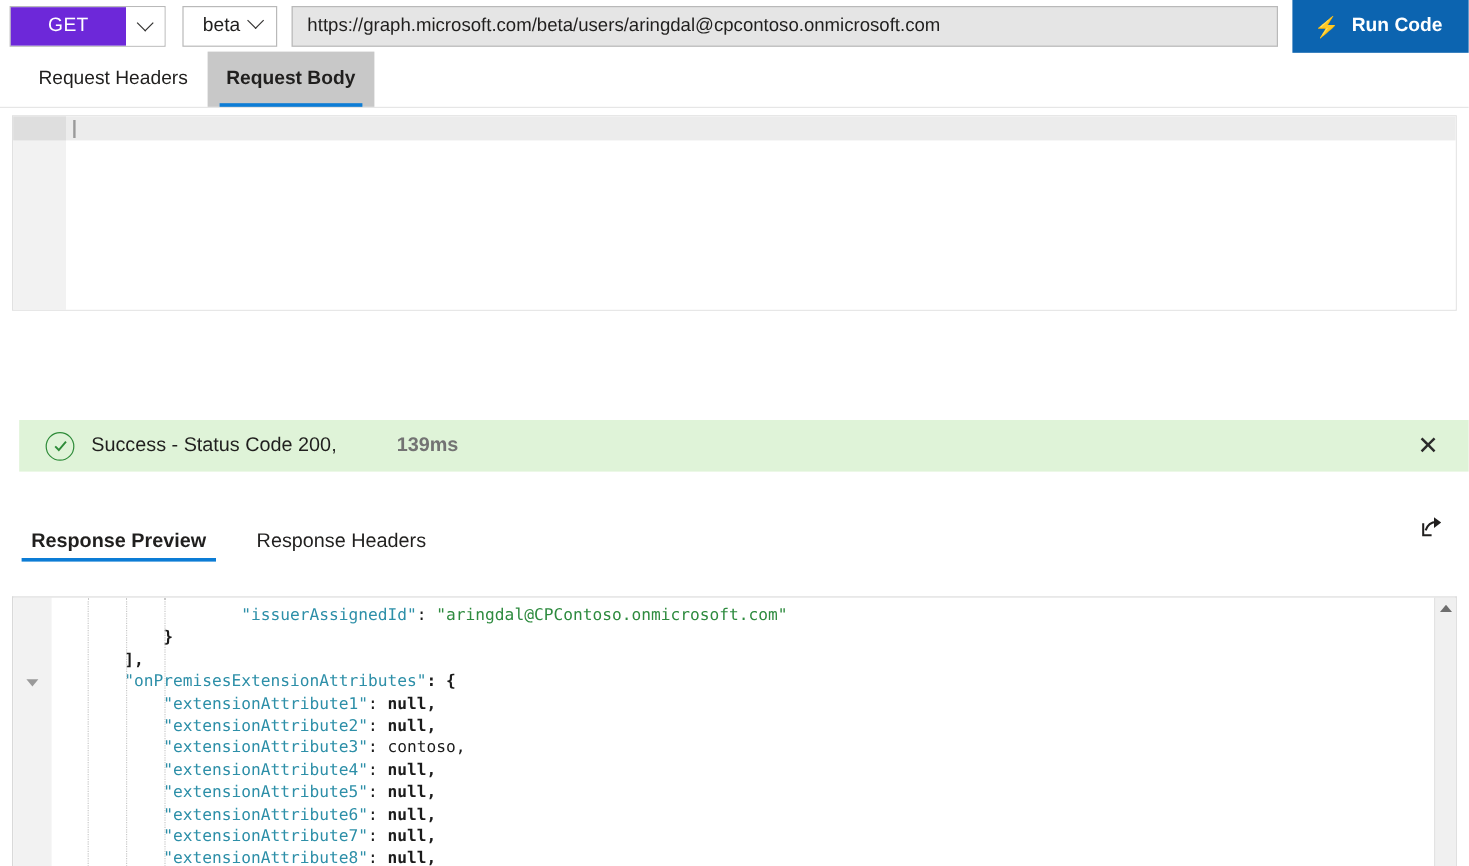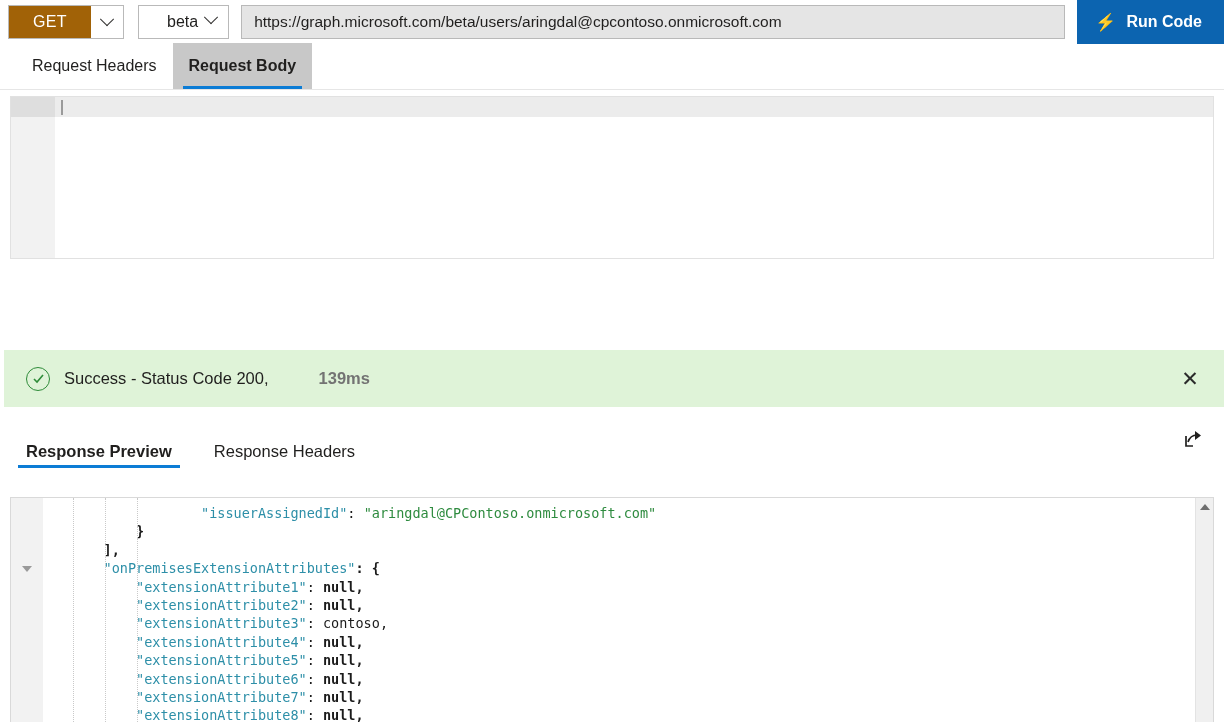--- a/index.html
+++ b/index.html
@@ -20,25 +20,25 @@
     gap:0;
   }
   .method-wrap{
     display:flex;align-items:stretch;
     height:34px;
     border:1px solid #b9b9b9;
     box-sizing:border-box;
     flex:0 0 auto;
   }
   .method-main{
-    background:#a16207;
+    background:#6d28d9;
     color:#ffffff;
     font-size:16px;
     display:flex;align-items:center;justify-content:center;
-    width:82px;
+    width:96px;
     letter-spacing:.3px;
   }
   .method-caret{
     background:#ffffff;
     width:32px;
     display:flex;align-items:center;justify-content:center;
   }
   .chev{
     width:9px;height:9px;
     border-right:1.6px solid #323130;
@@ -46,21 +46,21 @@
     transform:rotate(45deg) translate(-2px,-2px);
   }
   .version-box{
     margin-left:14px;
     height:34px;
     border:1px solid #b9b9b9;
     box-sizing:border-box;
     background:#fff;
     display:flex;align-items:center;
     gap:8px;
-    padding:0 12px 0 28px;
+    padding:0 12px 0 16px;
     font-size:16px;
     color:#201f1e;
     flex:0 0 auto;
   }
   .url-box{
     margin-left:12px;
     height:34px;
     flex:1 1 auto;
     border:1px solid #b9b9b9;
     box-sizing:border-box;
@@ -136,23 +136,23 @@
   }
   .ed-body .firstline{
     position:absolute;top:0;left:0;right:0;height:20px;background:#ececec;
   }
   .ed-caret{
     position:absolute;top:3px;left:6px;width:2px;height:15px;background:#9a9a9a;
   }
   
   .status{
     position:absolute;
-    left:4px;right:0;
+    left:16px;right:0;
     top:350px;
-    height:57px;
+    height:43px;
     background:#dff3d8;
     display:flex;align-items:center;
     padding:0 18px 0 22px;
     box-sizing:border-box;
   }
   .check{
     width:22px;height:22px;border-radius:50%;
     border:1.6px solid #2e8b39;
     display:flex;align-items:center;justify-content:center;
     flex:0 0 auto;

